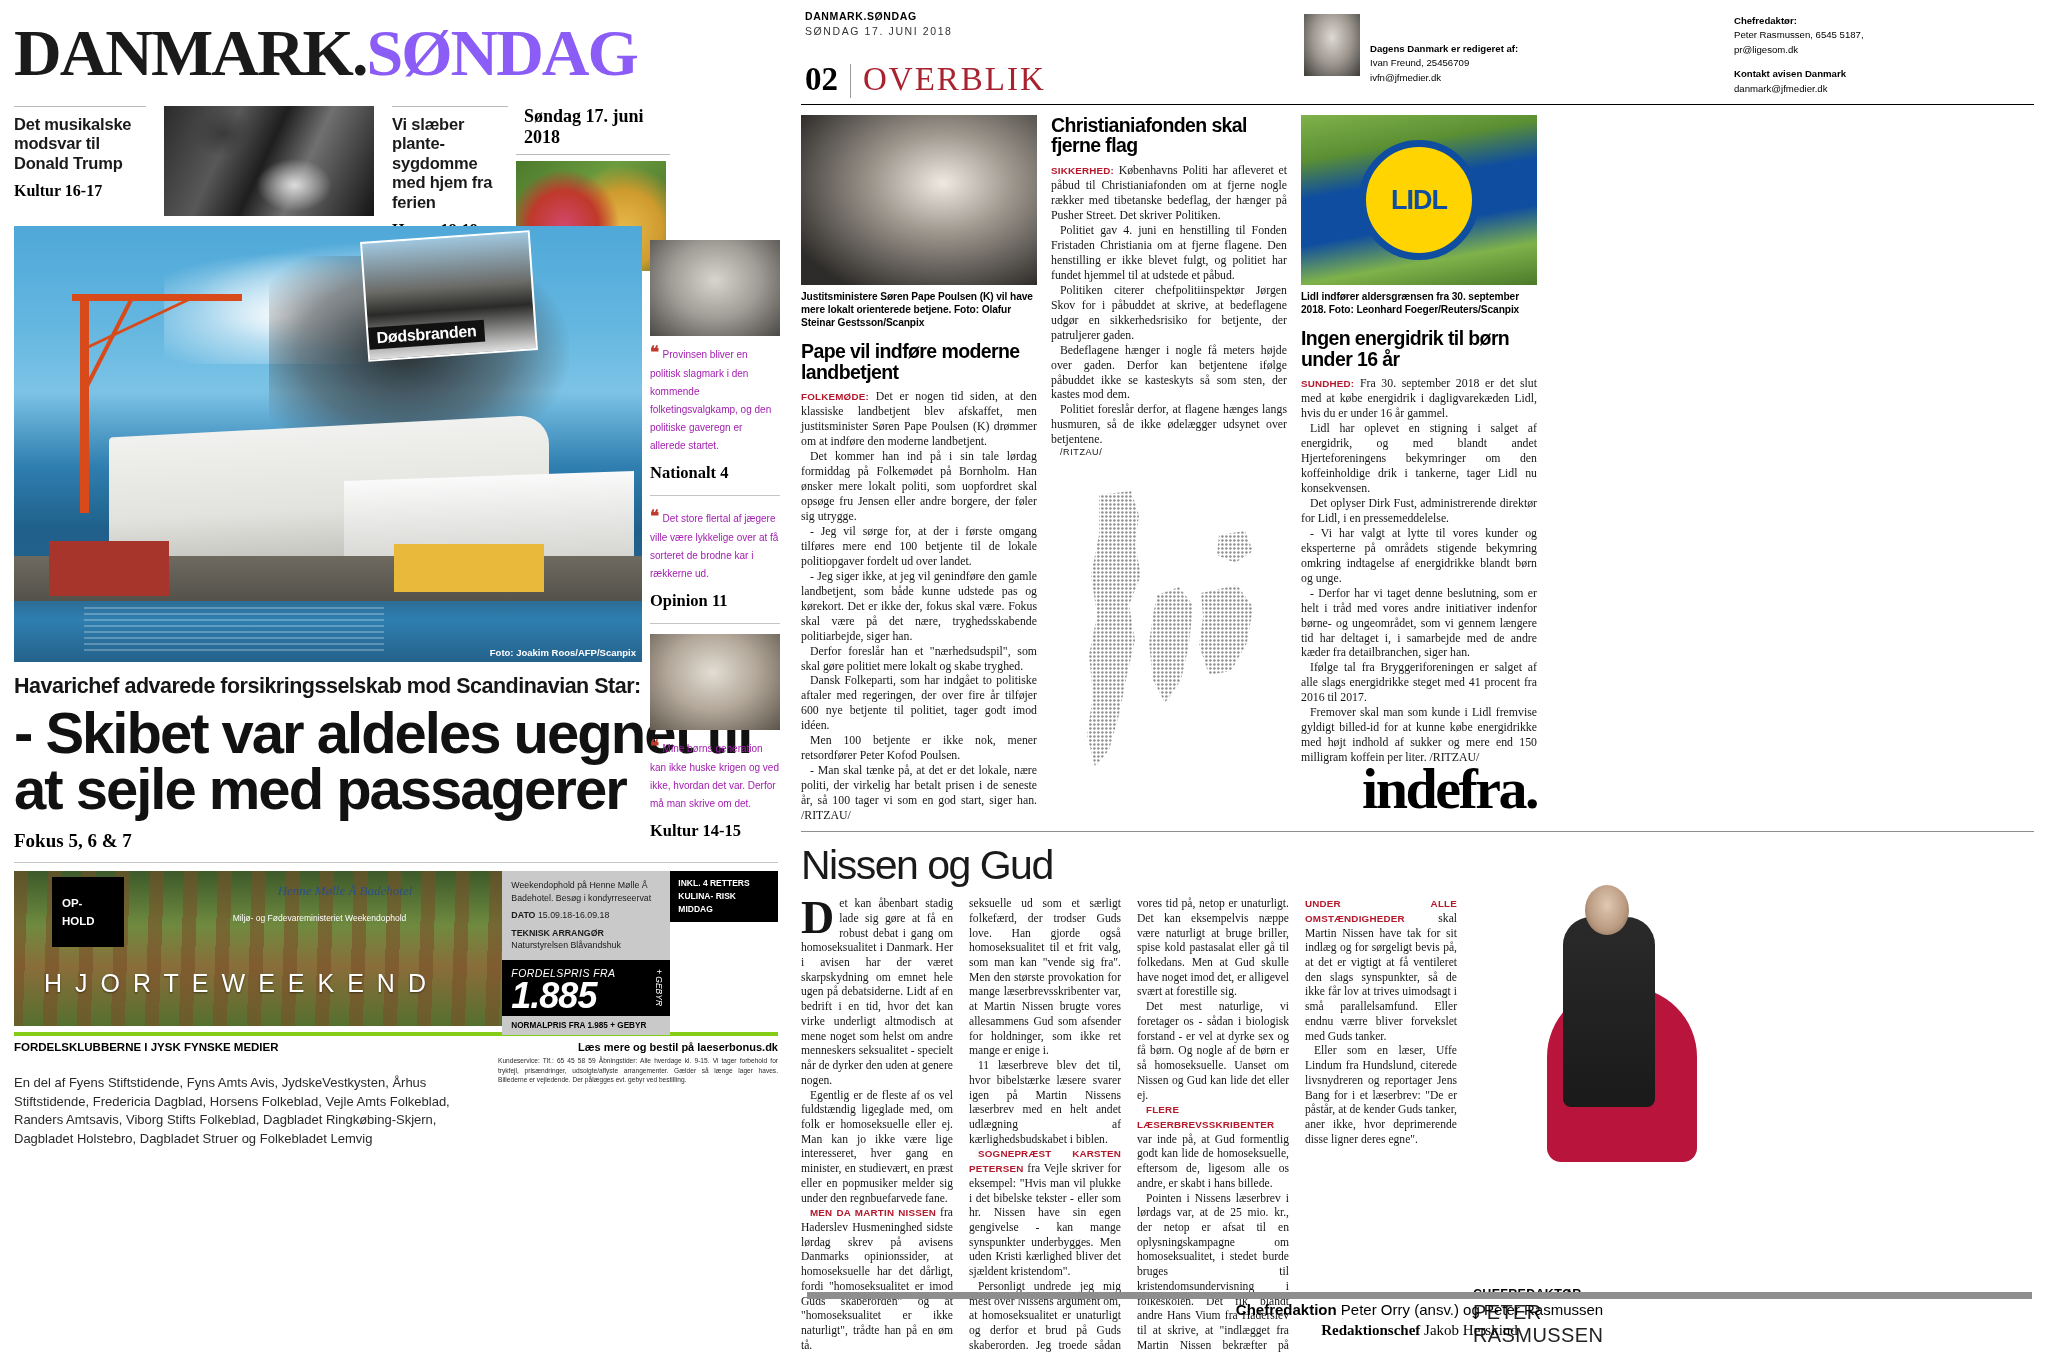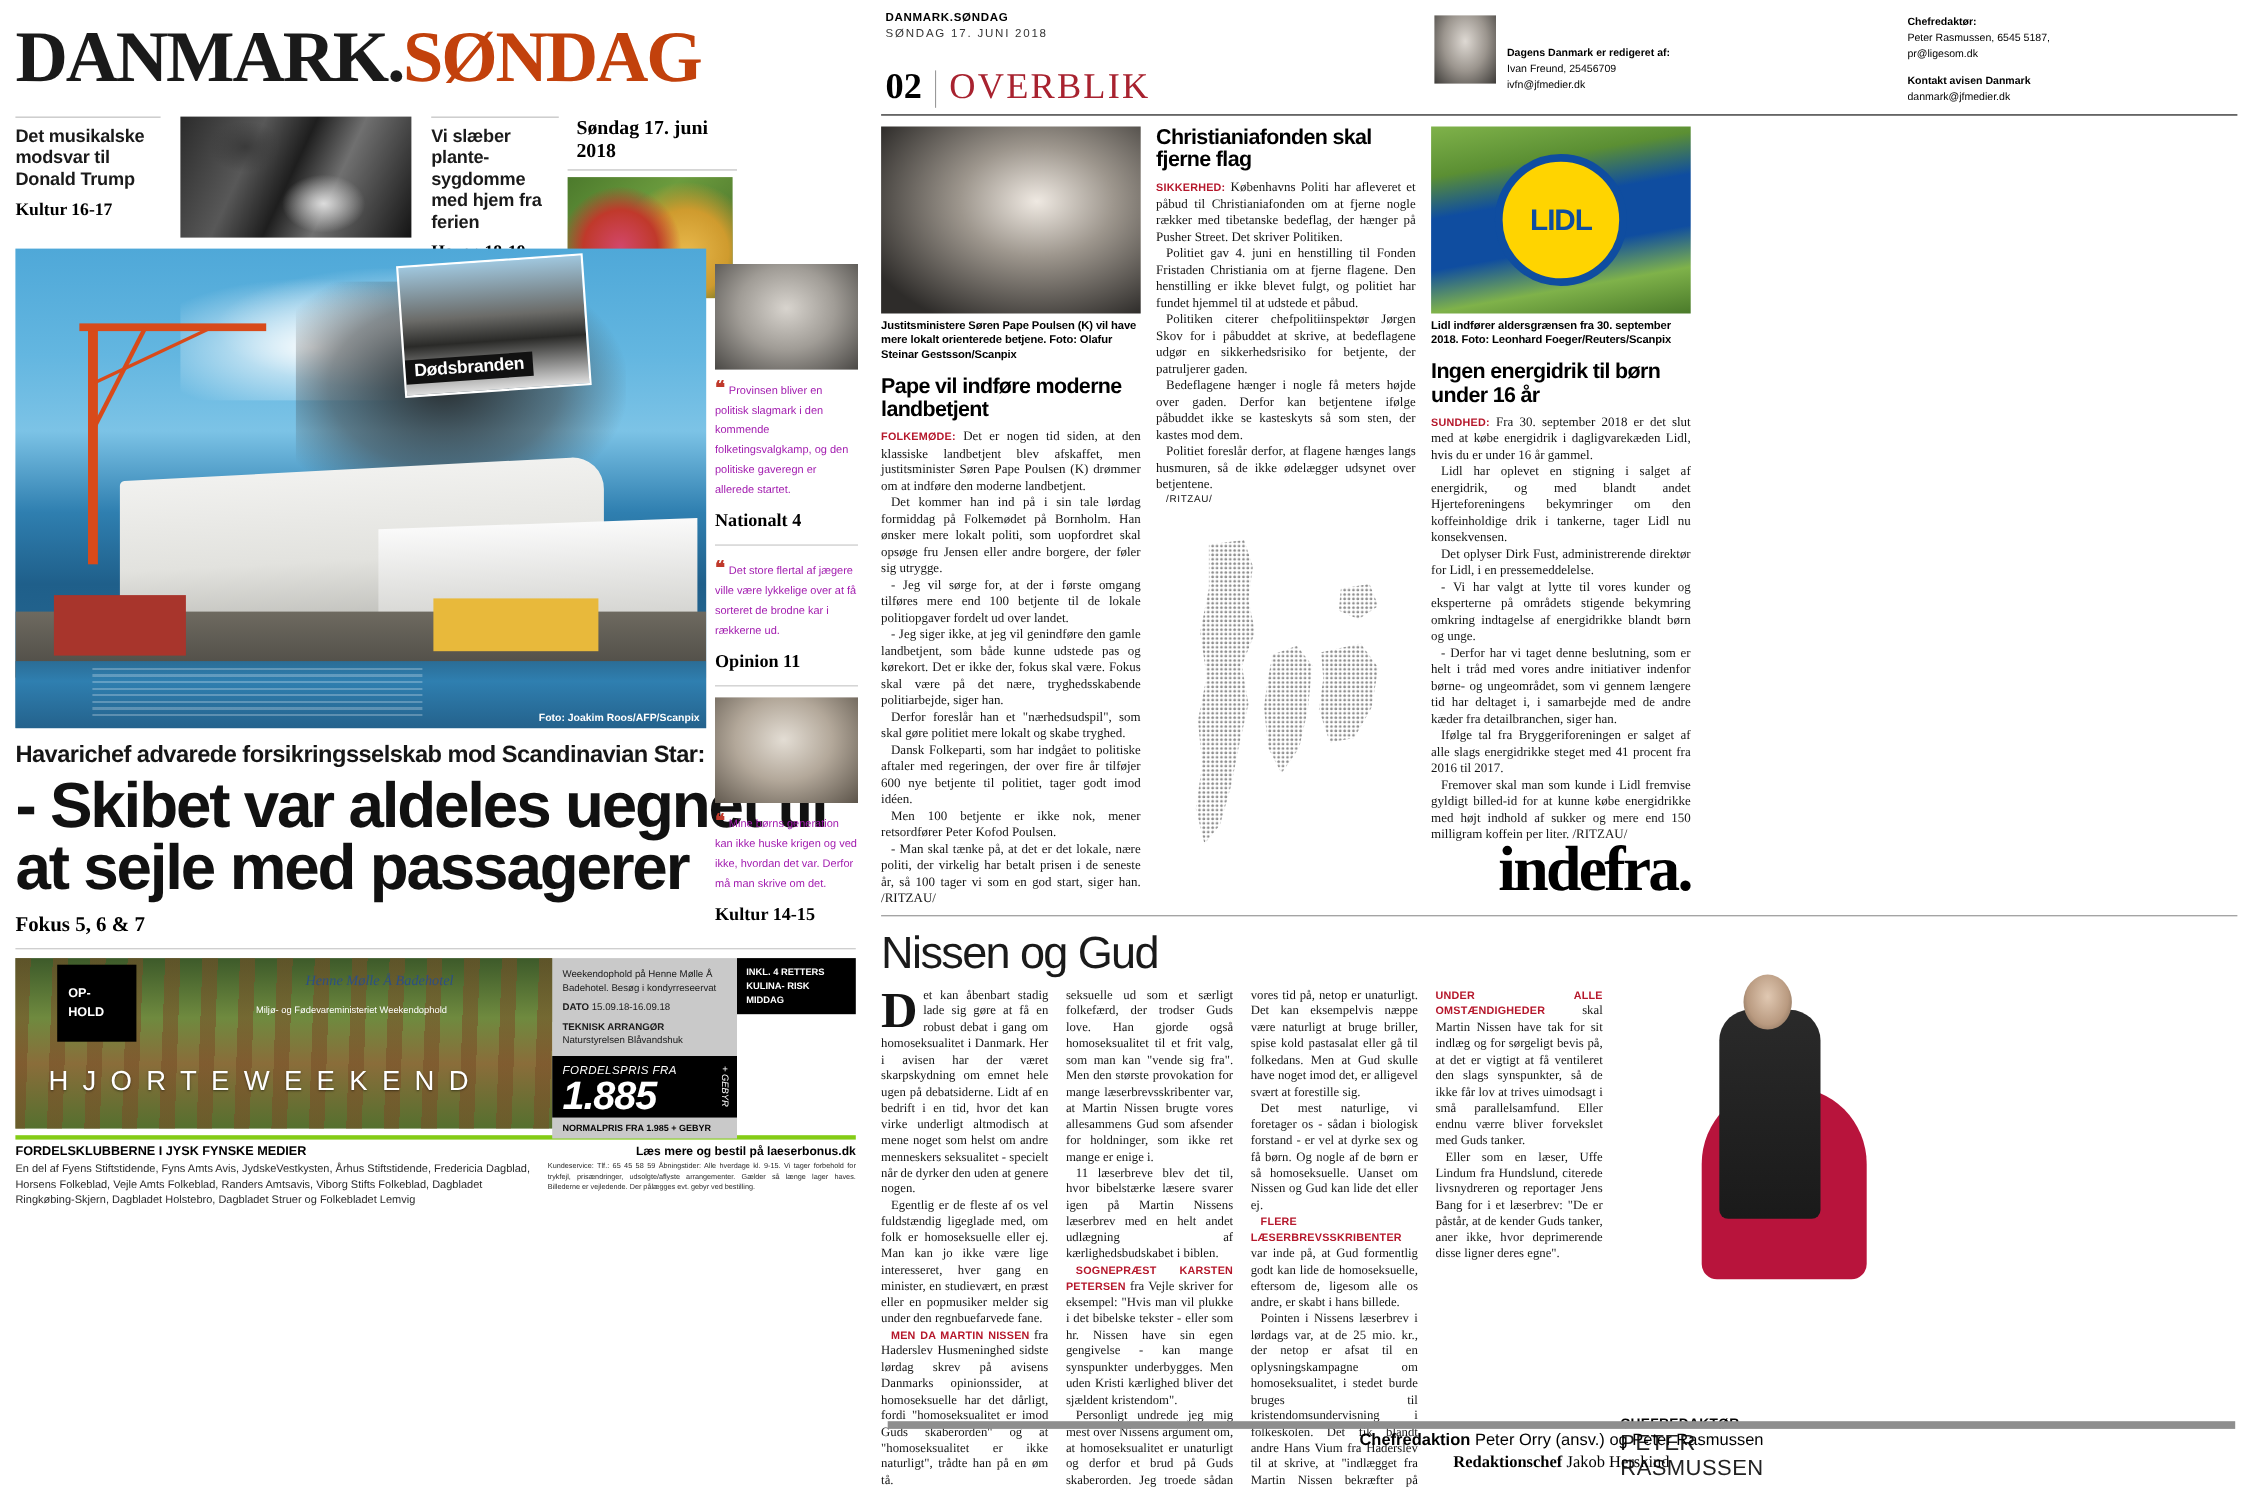--- a/index.html
+++ b/index.html
@@ -12,21 +12,21 @@
   .spread { position: relative; width: 2048px; height: 1353px; display: flex; }
 
   
   .page-left { width: 790px; height: 1353px; position: relative; padding: 14px 12px 0 14px; }
   .page-right { width: 1258px; height: 1353px; position: relative; padding: 10px 14px 0 10px; border-left: 1px solid #fff; }
 
   
   .masthead { font-family: "Liberation Serif", serif; font-weight: bold; font-size: 66px;
     letter-spacing: -2px; line-height: 1; white-space: nowrap; margin-top: 6px; }
   .masthead .blk { color: #1a1a1a; }
-  .masthead .red { color: #c2410c; }
+  .masthead .red { color: #8b5cf6; }
 
   .teaser-row { display: flex; margin-top: 20px; height: 110px; position: relative; }
   .teaser-cell { position: relative; }
   .teaser-txt { font-size: 16.5px; font-weight: 600; line-height: 1.18; color: #1a1a1a; letter-spacing: -0.2px; }
   .teaser-kicker { font-family: "Liberation Serif", serif; font-weight: bold; font-size: 16px; margin-top: 9px; }
   .hairline { height: 1px; background: #b9b9b9; width: 100%; }
 
   .t-a { width: 140px; padding-right: 8px; }
   .t-img1 { width: 210px; height: 110px; margin: 0 10px;
     background:
@@ -114,21 +114,21 @@
     writing-mode: vertical-rl; }
   .ad-norm { background:#c9c9c9; font-size:8.2px; font-weight:700; padding:5px 9px; }
   .ad-right { width:112px; display:flex; flex-direction:column;align-items:flex-end; }
   .ad-inkl { background:#000; color:#fff; font-size:8.5px; font-weight:800; line-height:1.5; padding:6px 8px; }
   .ad-i1 { flex:1; background:linear-gradient(160deg,#8fbf4a,#c9d96b 60%,#6f9c33); }
   .ad-i2 { flex:1; background:linear-gradient(150deg,#c25b3a,#e8a35c 50%,#7a4328); }
   .ad-i3 { flex:1; background:linear-gradient(170deg,#5f8fb5,#a8c6d8 55%,#3f6a8c); }
   .adfoot { display:flex; justify-content:space-between; margin-top:6px; border-top:4px solid #84cc16; padding-top:5px; }
   .adfoot-l { width:480px; }
   .adfoot-l .h { font-size:11.5px; font-weight:800; }
-  .adfoot-l .p { font-size:10px; line-height:1.42; margin-top:3px; color:#2a2a2a; }
+  .adfoot-l .p { font-size:13px; line-height:1.42; margin-top:21px; color:#2a2a2a; }
   .adfoot-r { width:280px; text-align:right; }
   .adfoot-r .h { font-size:11px; font-weight:800; }
   .adfoot-r .p { font-size:6.6px; line-height:1.4; margin-top:3px; color:#2a2a2a; text-align:justify; }
 
   
   .rp-top { display:flex; border-bottom:0; height:88px; }
   .rp-brand { width:300px; padding-left:4px; }
   .rp-brand .l1 { font-size:10.5px; font-weight:800; letter-spacing:.6px; }
   .rp-brand .l2 { font-size:10.5px; letter-spacing:1.6px; margin-top:3px; color:#333; }
   .rp-folio { display:flex; align-items:flex-end; gap:12px; margin-top:24px; }

